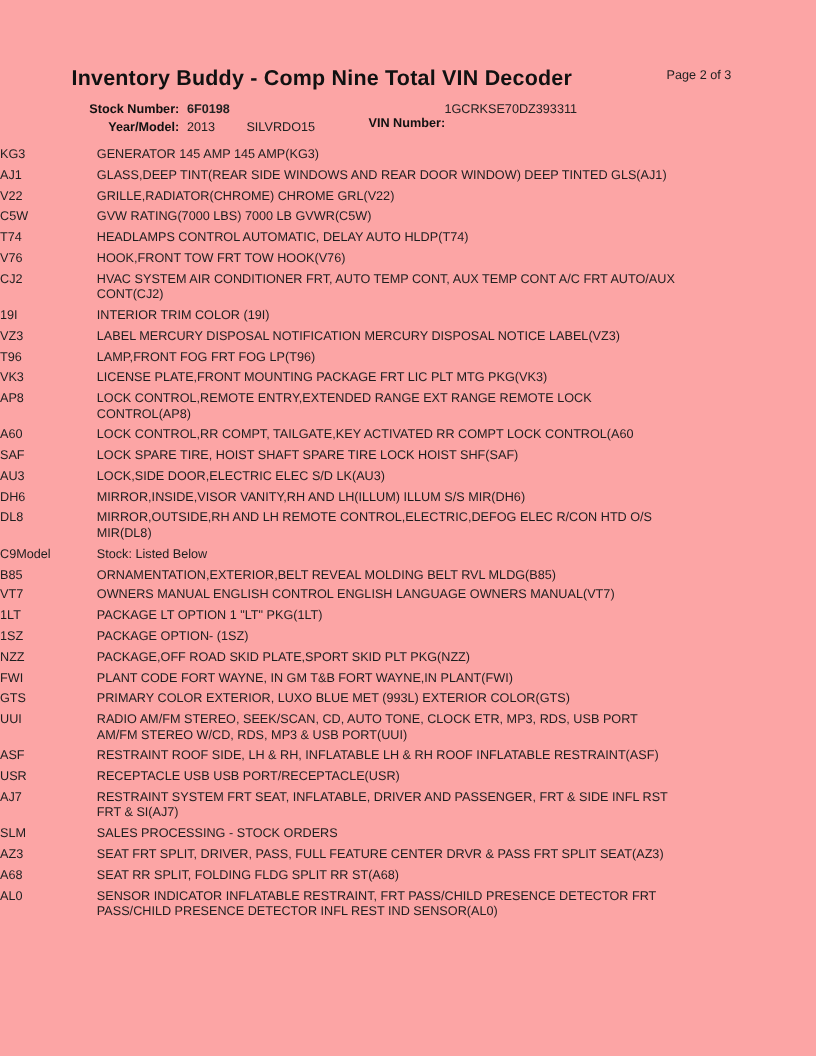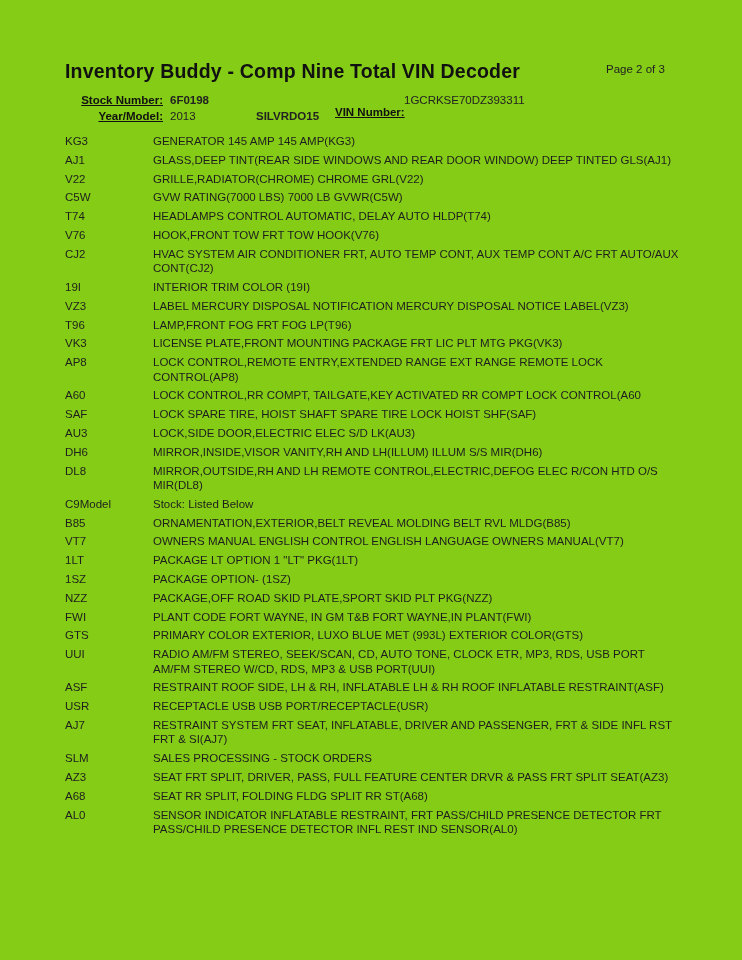--- a/index.html
+++ b/index.html
@@ -8,21 +8,21 @@
     width: 742px;
     height: 960px;
     position: relative;
     font-family: "Liberation Sans", "DejaVu Sans", sans-serif;
     color: #1c1c1c;
     overflow: hidden;
   }
   .page {
     position: absolute;
     inset: 0;
-    background: #84cc16;
+    background: #fca5a5;
   }
   
   .doc-title {
     position: absolute;
     left: 65px;
     top: 60px;
     font-size: 19.5px;
     font-weight: 700;
     letter-spacing: 0.2px;
     color: #111111;
@@ -33,47 +33,46 @@
     left: 606px;
     top: 63px;
     font-size: 11.5px;
     color: #222222;
     white-space: nowrap;
   }
   .meta { position: absolute; left: 0; top: 0; width: 742px; }
   .meta-row { position: absolute; height: 15px; font-size: 11.5px; white-space: nowrap; }
   .meta-row.r1 { top: 94px; left: 0; width: 742px; }
   .meta-row.r2 { top: 110px; left: 0; width: 613px; }
-  .meta .lbl { font-weight: 700; color: #111111; position: absolute; text-decoration: underline; }
+  .meta .lbl { font-weight: 700; color: #111111; position: absolute; }
   .meta .val { color: #222222; position: absolute; }
   .lbl-left   { left: 63px; width: 100px; text-align: right; }
   .val-stock  { left: 170px; font-weight: bold; }
   .lbl-vin    { left: 335px; margin-top: 12px; }
   .val-vin    { left: 404px; }
   .val-year   { left: 170px; }
-  .val-model  { left: 256px; font-weight: bold; }
+  .val-model  { left: 224px; }
   
   .options {
     position: absolute;
     left: 0;
     top: 134px;
     width: 742px;
   }
   .opt-row {
     display: flex;
     align-items: flex-start;
     margin-bottom: 4.4px;
     font-size: 11.5px;
     line-height: 14.4px;
     color: #1e1e1e;
   }
   .opt-row .code {
     flex: 0 0 auto;
     width: 88px;
-    margin-left: 65px;
     white-space: nowrap;
   }
   .opt-row .desc {
     flex: 0 0 auto;
     max-width: 530px;
   }
 </style>
 </head>
 <body>
 

